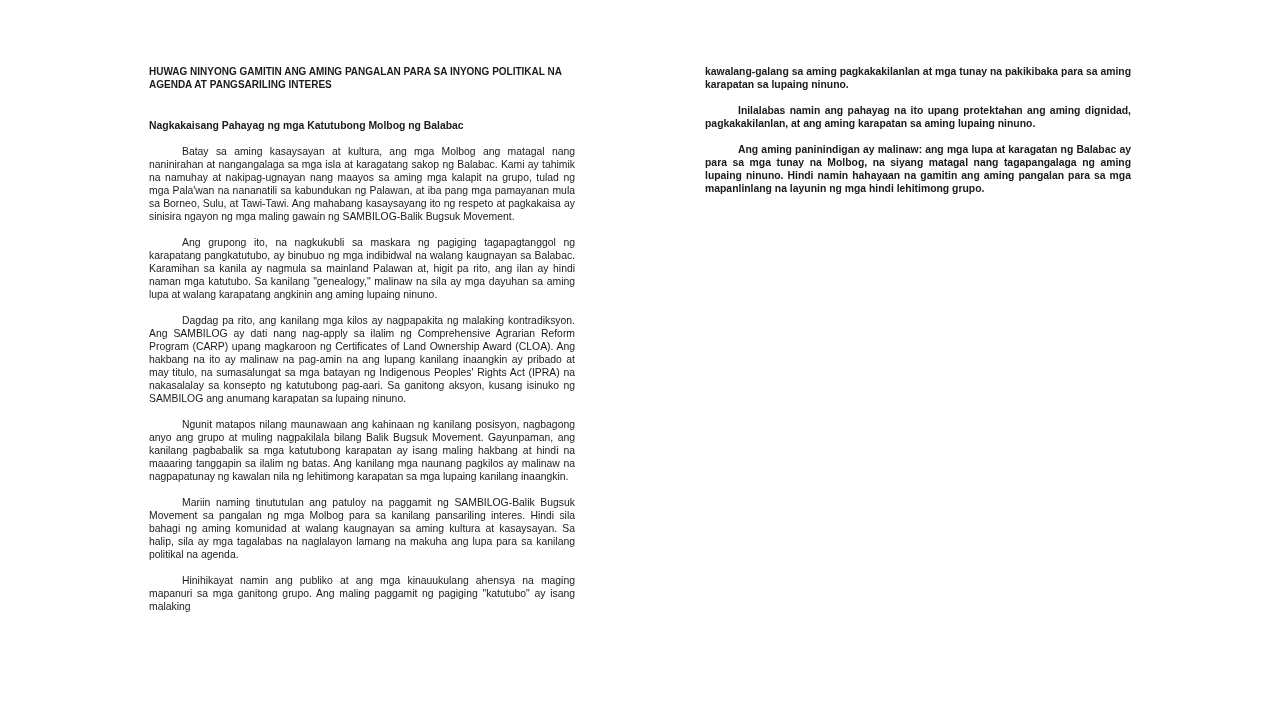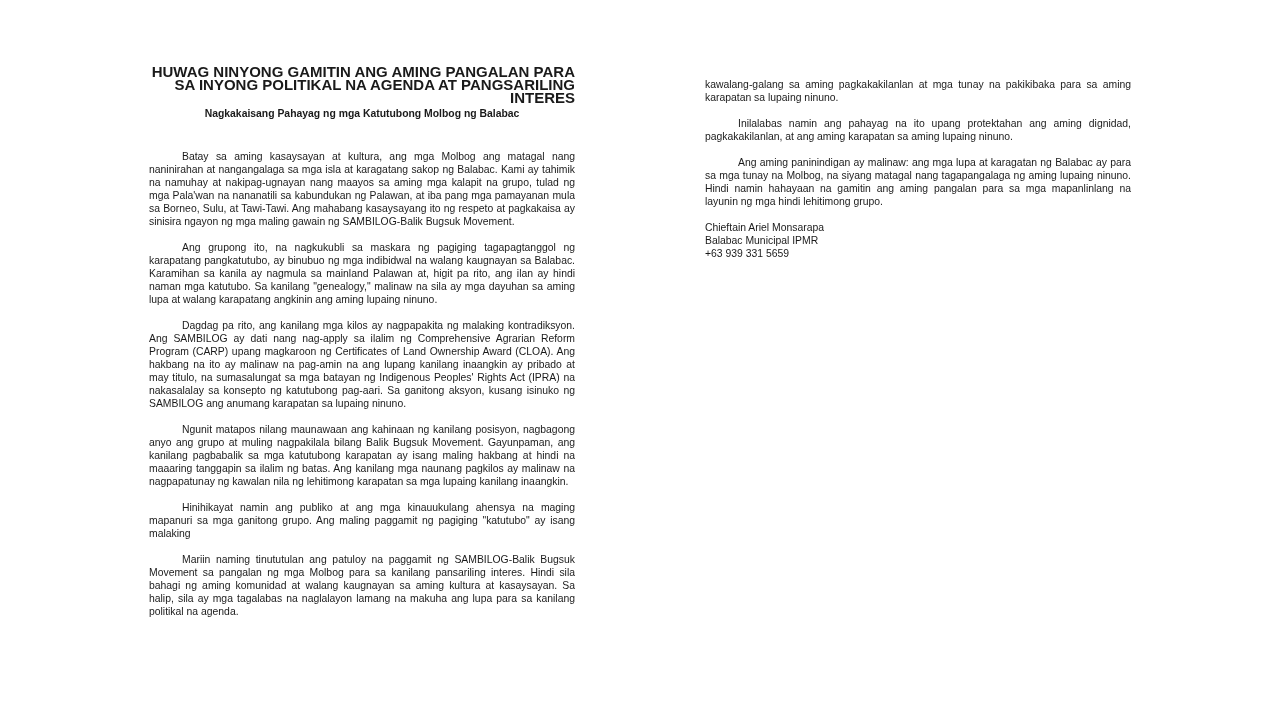--- a/index.html
+++ b/index.html
@@ -16,31 +16,30 @@
       color: #1a1a1a;
       font-size: 10.4px;
       line-height: 13px;
     }
     .column {
       position: absolute;
       width: 426px;
       text-align: justify;
     }
     #col-left { left: 149px; top: 65px; }
-    #col-right { left: 705px; top: 78px; }
+    #col-right { left: 705px; top: 65px; font-weight: bold; }
     .title {
       font-weight: bold;
-      text-align: right;
-      margin: 0 0 3px 0;
-      font-size: 15px;
+      text-align: left;
+      margin: 0 0 28px 0;
+      font-size: 10px;
     }
     .subtitle {
       font-weight: bold;
-      text-align: center;
-      margin: 0 0 30px 0;
+      margin: 0 0 13px 0;
     }
     p.para {
       margin: 0 0 13px 0;
       text-indent: 33px;
       text-align: justify;
     }
     p.para.cont {
       text-indent: 0;
     }
     .signature div {
@@ -51,26 +50,21 @@
 </head>
 <body>
 
 <div class="column" id="col-left">
   <div class="title">HUWAG NINYONG GAMITIN ANG AMING PANGALAN PARA SA INYONG POLITIKAL NA AGENDA AT PANGSARILING INTERES</div>
   <div class="subtitle">Nagkakaisang Pahayag ng mga Katutubong Molbog ng Balabac</div>
   <p class="para">Batay sa aming kasaysayan at kultura, ang mga Molbog ang matagal nang naninirahan at nangangalaga sa mga isla at karagatang sakop ng Balabac. Kami ay tahimik na namuhay at nakipag-ugnayan nang maayos sa aming mga kalapit na grupo, tulad ng mga Pala'wan na nananatili sa kabundukan ng Palawan, at iba pang mga pamayanan mula sa Borneo, Sulu, at Tawi-Tawi. Ang mahabang kasaysayang ito ng respeto at pagkakaisa ay sinisira ngayon ng mga maling gawain ng SAMBILOG-Balik Bugsuk Movement.</p>
   <p class="para">Ang grupong ito, na nagkukubli sa maskara ng pagiging tagapagtanggol ng karapatang pangkatutubo, ay binubuo ng mga indibidwal na walang kaugnayan sa Balabac. Karamihan sa kanila ay nagmula sa mainland Palawan at, higit pa rito, ang ilan ay hindi naman mga katutubo. Sa kanilang "genealogy," malinaw na sila ay mga dayuhan sa aming lupa at walang karapatang angkinin ang aming lupaing ninuno.</p>
   <p class="para">Dagdag pa rito, ang kanilang mga kilos ay nagpapakita ng malaking kontradiksyon. Ang SAMBILOG ay dati nang nag-apply sa ilalim ng Comprehensive Agrarian Reform Program (CARP) upang magkaroon ng Certificates of Land Ownership Award (CLOA). Ang hakbang na ito ay malinaw na pag-amin na ang lupang kanilang inaangkin ay pribado at may titulo, na sumasalungat sa mga batayan ng Indigenous Peoples' Rights Act (IPRA) na nakasalalay sa konsepto ng katutubong pag-aari. Sa ganitong aksyon, kusang isinuko ng SAMBILOG ang anumang karapatan sa lupaing ninuno.</p>
   <p class="para">Ngunit matapos nilang maunawaan ang kahinaan ng kanilang posisyon, nagbagong anyo ang grupo at muling nagpakilala bilang Balik Bugsuk Movement. Gayunpaman, ang kanilang pagbabalik sa mga katutubong karapatan ay isang maling hakbang at hindi na maaaring tanggapin sa ilalim ng batas. Ang kanilang mga naunang pagkilos ay malinaw na nagpapatunay ng kawalan nila ng lehitimong karapatan sa mga lupaing kanilang inaangkin.</p>
+  <p class="para">Mariin naming tinututulan ang patuloy na paggamit ng SAMBILOG-Balik Bugsuk Movement sa pangalan ng mga Molbog para sa kanilang pansariling interes. Hindi sila bahagi ng aming komunidad at walang kaugnayan sa aming kultura at kasaysayan. Sa halip, sila ay mga tagalabas na naglalayon lamang na makuha ang lupa para sa kanilang politikal na agenda.</p>
   <p class="para">Hinihikayat namin ang publiko at ang mga kinauukulang ahensya na maging mapanuri sa mga ganitong grupo. Ang maling paggamit ng pagiging "katutubo" ay isang malaking</p>
-  <p class="para">Mariin naming tinututulan ang patuloy na paggamit ng SAMBILOG-Balik Bugsuk Movement sa pangalan ng mga Molbog para sa kanilang pansariling interes. Hindi sila bahagi ng aming komunidad at walang kaugnayan sa aming kultura at kasaysayan. Sa halip, sila ay mga tagalabas na naglalayon lamang na makuha ang lupa para sa kanilang politikal na agenda.</p>
 </div>
 
 <div class="column" id="col-right">
   <p class="para cont">kawalang-galang sa aming pagkakakilanlan at mga tunay na pakikibaka para sa aming karapatan sa lupaing ninuno.</p>
   <p class="para">Inilalabas namin ang pahayag na ito upang protektahan ang aming dignidad, pagkakakilanlan, at ang aming karapatan sa aming lupaing ninuno.</p>
   <p class="para">Ang aming paninindigan ay malinaw: ang mga lupa at karagatan ng Balabac ay para sa mga tunay na Molbog, na siyang matagal nang tagapangalaga ng aming lupaing ninuno. Hindi namin hahayaan na gamitin ang aming pangalan para sa mga mapanlinlang na layunin ng mga hindi lehitimong grupo.</p>
-  <div class="signature">
-    <div>Chieftain Ariel Monsarapa</div>
-    <div>Balabac Municipal IPMR</div>
-    <div>+63 939 331 5659</div>
-  </div>
 </div>
 
 </body></html>

